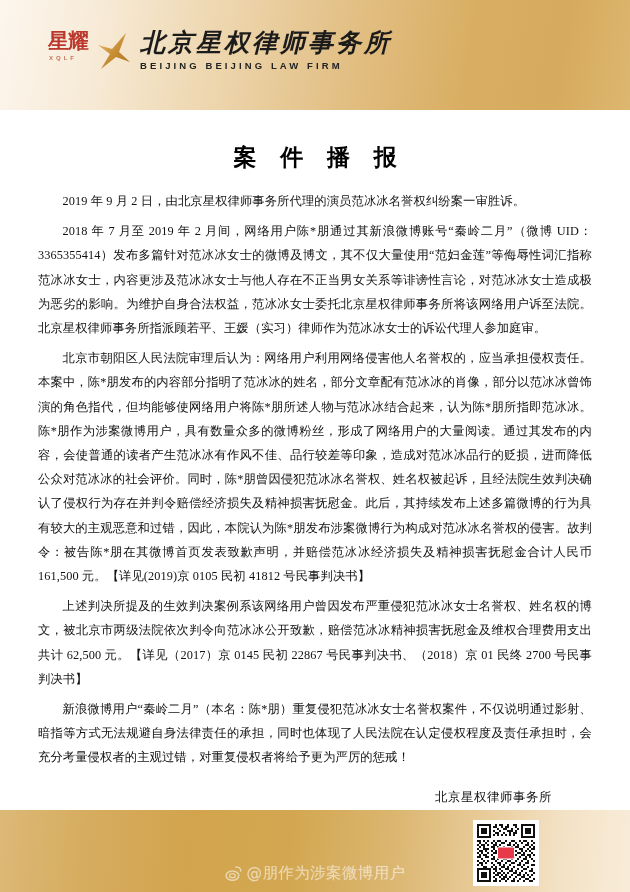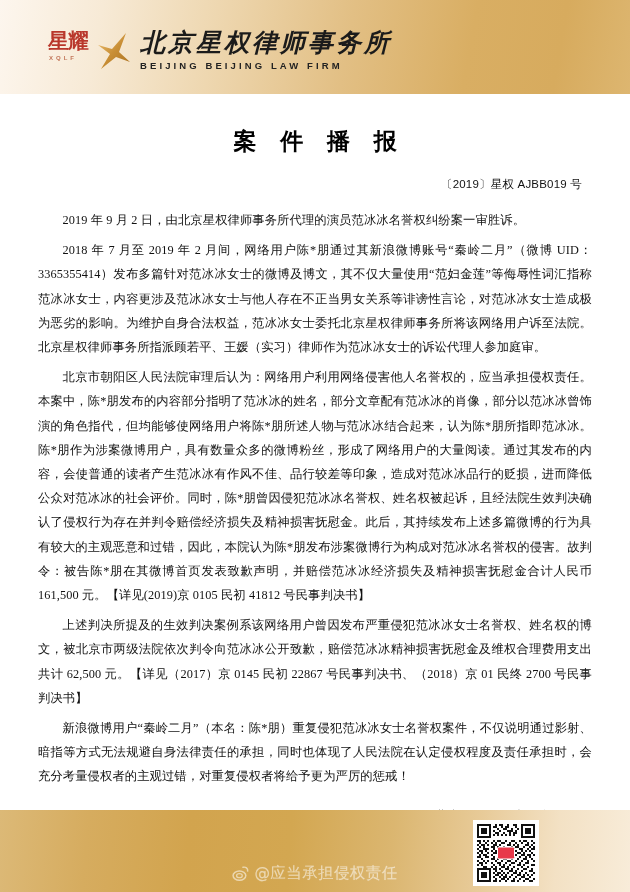--- a/index.html
+++ b/index.html
@@ -12,21 +12,21 @@
     height: 892px;
     font-family: "Liberation Sans", "DejaVu Sans", sans-serif;
     overflow: hidden;
     position: relative;
   }
 
   
   .header {
     position: relative;
     width: 630px;
-    height: 94px;
+    height: 110px;
     background:
       linear-gradient(100deg,
         #fdf6ee 0%,
         #f7ead6 16%,
         #eed7b0 34%,
         #e2bf84 55%,
         #d9ae63 74%,
         #d7ab5e 88%,
         #ddb670 100%);
     overflow: hidden;
@@ -240,21 +240,20 @@
       <div class="firm-en">BEIJING BEIJING LAW FIRM</div>
     </div>
 
   </div>
 </div>
 
 <div class="doc">
 
   <div class="doc-title">案 件 播 报</div>
 
-  <div class="doc-ref">〔2019〕星权 AJBB019 号</div>
 
   <div class="body-text">
     <p class="para">2019 年 9 月 2 日，由北京星权律师事务所代理的演员范冰冰名誉权纠纷案一审胜诉。</p>
     <p class="para">2018 年 7 月至 2019 年 2 月间，网络用户陈*朋通过其新浪微博账号“秦岭二月”（微博 UID：3365355414）发布多篇针对范冰冰女士的微博及博文，其不仅大量使用“范妇金莲”等侮辱性词汇指称范冰冰女士，内容更涉及范冰冰女士与他人存在不正当男女关系等诽谤性言论，对范冰冰女士造成极为恶劣的影响。为维护自身合法权益，范冰冰女士委托北京星权律师事务所将该网络用户诉至法院。北京星权律师事务所指派顾若平、王媛（实习）律师作为范冰冰女士的诉讼代理人参加庭审。</p>
     <p class="para">北京市朝阳区人民法院审理后认为：网络用户利用网络侵害他人名誉权的，应当承担侵权责任。本案中，陈*朋发布的内容部分指明了范冰冰的姓名，部分文章配有范冰冰的肖像，部分以范冰冰曾饰演的角色指代，但均能够使网络用户将陈*朋所述人物与范冰冰结合起来，认为陈*朋所指即范冰冰。陈*朋作为涉案微博用户，具有数量众多的微博粉丝，形成了网络用户的大量阅读。通过其发布的内容，会使普通的读者产生范冰冰有作风不佳、品行较差等印象，造成对范冰冰品行的贬损，进而降低公众对范冰冰的社会评价。同时，陈*朋曾因侵犯范冰冰名誉权、姓名权被起诉，且经法院生效判决确认了侵权行为存在并判令赔偿经济损失及精神损害抚慰金。此后，其持续发布上述多篇微博的行为具有较大的主观恶意和过错，因此，本院认为陈*朋发布涉案微博行为构成对范冰冰名誉权的侵害。故判令：被告陈*朋在其微博首页发表致歉声明，并赔偿范冰冰经济损失及精神损害抚慰金合计人民币 161,500 元。【详见(2019)京 0105 民初 41812 号民事判决书】</p>
     <p class="para">上述判决所提及的生效判决案例系该网络用户曾因发布严重侵犯范冰冰女士名誉权、姓名权的博文，被北京市两级法院依次判令向范冰冰公开致歉，赔偿范冰冰精神损害抚慰金及维权合理费用支出共计 62,500 元。【详见（2017）京 0145 民初 22867 号民事判决书、（2018）京 01 民终 2700 号民事判决书】</p>
     <p class="para">新浪微博用户“秦岭二月”（本名：陈*朋）重复侵犯范冰冰女士名誉权案件，不仅说明通过影射、暗指等方式无法规避自身法律责任的承担，同时也体现了人民法院在认定侵权程度及责任承担时，会充分考量侵权者的主观过错，对重复侵权者将给予更为严厉的惩戒！</p>
   </div>
 
   <div class="sign-block">
@@ -499,16 +498,16 @@
   </div>
 
   <div class="watermark">
     <span class="wm-logo">
       <svg width="17" height="17" viewBox="0 0 24 24">
         <ellipse cx="10.5" cy="15" rx="9" ry="6.6" fill="none" stroke="#ffffff" stroke-width="2.1"></ellipse>
         <ellipse cx="10.5" cy="15" rx="4" ry="2.9" fill="none" stroke="#ffffff" stroke-width="1.8"></ellipse>
         <path d="M15.5 3.2 c3.8 -0.9 7.2 1.6 6.6 5.3" fill="none" stroke="#ffffff" stroke-width="2.1" stroke-linecap="round"></path>
       </svg>
     </span>
-    <span class="wm-text">@应当承担侵权责任</span>
+    <span class="wm-text">@朋作为涉案微博用户</span>
   </div>
 
 </div>
 
 </body></html>

